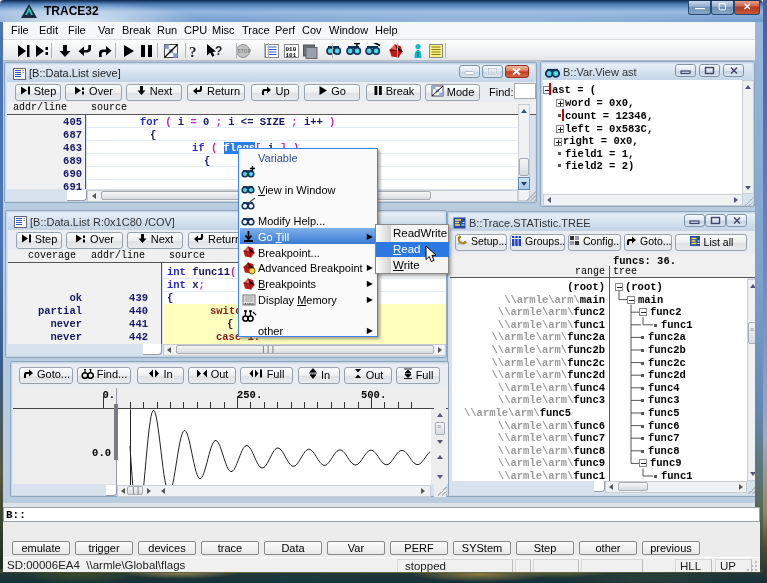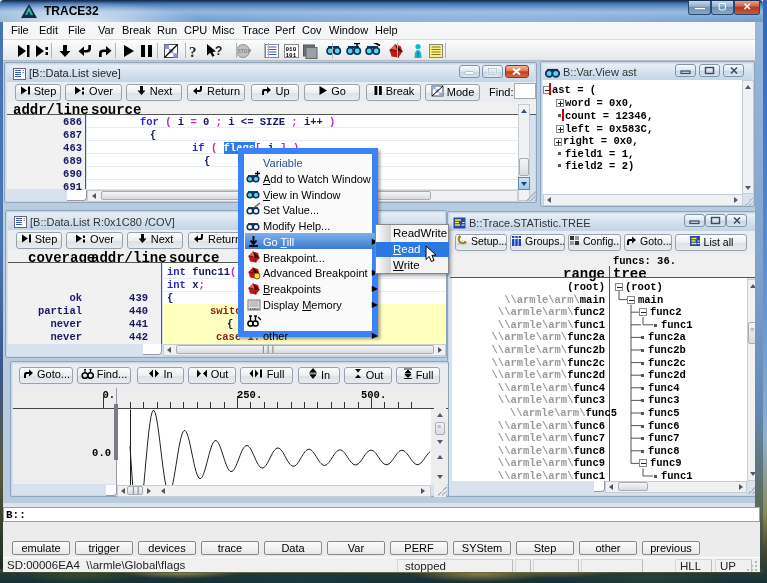--- a/index.html
+++ b/index.html
@@ -32,21 +32,21 @@
 
 #mdi{left:3px;top:61px;width:757px;height:442px;background:#b9cbdf}
 
 .cw{position:absolute;background:#d7e2ee;border:1px solid #8ea6bd;border-radius:2px;box-shadow:0 0 0 1px #c9d7e6 inset}
 .cwtitle{position:absolute;left:2px;top:2px;right:2px;height:17px;background:linear-gradient(180deg,#e7eff7 0%,#d0deec 60%,#c3d4e6 100%);font-size:11px;color:#333}
 .cwbtn{position:absolute;top:2px;width:21px;height:13px;border:1px solid #8094a8;border-radius:3px;background:linear-gradient(180deg,#f8fbfd 0%,#dce6f0 50%,#c5d5e5 52%,#d8e4ef 100%)}
 .cwbtn.red{background:linear-gradient(180deg,#f0b9a0 0%,#e07850 45%,#c03c20 52%,#d86840 100%);border-color:#903020}
 .cwbtn svg{position:absolute;left:0;top:0}
 .tbarea{position:absolute;background:#e9edf1}
 .tbtn{position:absolute;height:17px;border:1px solid #98a2ac;border-radius:3px;background:linear-gradient(180deg,#fcfdfd 0%,#eceef0 50%,#dde1e5 52%,#e8ebee 100%);font-size:11px;color:#000;text-align:center;white-space:nowrap;overflow:hidden}
-.hdr{font-family:"Liberation Mono",monospace;font-weight:bold;font-size:14px;color:#000}
+.hdr{font-family:"Liberation Mono",monospace;font-weight:normal;font-size:10px;color:#000}
 
 .sb{position:absolute;background:#f0f1f3;border:1px solid #c8cdd3}
 .sbth{position:absolute;background:linear-gradient(180deg,#f4f5f6,#d8dbdf);border:1px solid #a8adb4;border-radius:2px}
 .arr{position:absolute;width:0;height:0}
 .grip{position:absolute;width:10px;height:10px;background:
  linear-gradient(135deg,transparent 50%,#b0b6bd 50%,#b0b6bd 58%,transparent 58%,transparent 70%,#b0b6bd 70%,#b0b6bd 78%,transparent 78%,transparent 90%,#b0b6bd 90%)}
 
 #cmdline{left:3px;top:507px;width:757px;height:15px;background:#fff;border:1px solid #98a2ac;font-size:11px}
 #msgarea{left:3px;top:522px;width:757px;height:18px;background:#ececec}
 #softkeys{left:3px;top:540px;width:757px;height:17px;background:#ececec}
@@ -263,21 +263,21 @@
   <span class="hdr" style="position:absolute;left:84px;top:0px">source</span>
  </div>
  <div class="abs" style="left:2px;top:52px;width:79px;height:74px;background:#f1f1f1;border-right:1px solid #556"></div>
  <div class="abs" style="left:82px;top:52px;width:431px;height:74px;background:#fff"></div>
  <div class="mono" style="position:absolute;left:0;top:0;font-size:10.5px;color:#181868">
   <div class="abs" style="left:82px;top:64px;width:431px;height:1px;background:#e4ecfa"></div>
   <div class="abs" style="left:82px;top:77px;width:431px;height:1px;background:#e4ecfa"></div>
   <div class="abs" style="left:82px;top:90px;width:431px;height:1px;background:#e4ecfa"></div>
   <div class="abs" style="left:82px;top:103px;width:431px;height:1px;background:#e4ecfa"></div>
   <div class="abs" style="left:82px;top:116px;width:431px;height:1px;background:#e4ecfa"></div>
-  <div class="abs num" style="top:53px">686</div>
+  <div class="abs num" style="top:53px">405</div>
   <div class="abs num" style="top:66px">687</div>
   <div class="abs num" style="top:79px">463</div>
   <div class="abs num" style="top:92px">689</div>
   <div class="abs num" style="top:105px">690</div>
   <div class="abs num" style="top:118px">691</div>
   <div class="abs" style="left:135px;top:53px"><span class="kw">for</span> <span class="pu">(</span> i <span class="pu">=</span> 0 <span class="pu">;</span> i &lt;= SIZE <span class="pu">;</span> i++ <span class="pu">)</span></div>
   <div class="abs" style="left:145px;top:66px">{</div>
   <div class="abs" style="left:187px;top:79px"><span class="kw">if</span> <span class="pu">(</span> <span style="background:#2e7ce8;color:#fff">flags</span><span class="pu">[</span> i <span class="pu">]</span> <span class="pu">)</span></div>
   <div class="abs" style="left:199px;top:92px">{</div>
  </div>
@@ -478,21 +478,21 @@
 <div class="abs" style="left:10px;top:69px;width:147px;text-align:right">(root)</div>
 <div class="abs" style="left:10px;top:81.6px;width:147px;text-align:right"><span style="color:#999">\\armle\arm\</span>main</div>
 <div class="abs" style="left:10px;top:94.2px;width:147px;text-align:right"><span style="color:#999">\\armle\arm\</span>func2</div>
 <div class="abs" style="left:10px;top:106.8px;width:147px;text-align:right"><span style="color:#999">\\armle\arm\</span>func1</div>
 <div class="abs" style="left:10px;top:119.4px;width:147px;text-align:right"><span style="color:#999">\\armle\arm\</span>func2a</div>
 <div class="abs" style="left:10px;top:132.0px;width:147px;text-align:right"><span style="color:#999">\\armle\arm\</span>func2b</div>
 <div class="abs" style="left:10px;top:144.6px;width:147px;text-align:right"><span style="color:#999">\\armle\arm\</span>func2c</div>
 <div class="abs" style="left:10px;top:157.2px;width:147px;text-align:right"><span style="color:#999">\\armle\arm\</span>func2d</div>
 <div class="abs" style="left:10px;top:169.8px;width:147px;text-align:right"><span style="color:#999">\\armle\arm\</span>func4</div>
 <div class="abs" style="left:10px;top:182.4px;width:147px;text-align:right"><span style="color:#999">\\armle\arm\</span>func3</div>
-<div class="abs" style="left:22px;top:195.0px;width:147px;text-align:right"><span style="color:#999">\\armle\arm\</span>func5</div>
+<div class="abs" style="left:16px;top:195.0px;width:147px;"><span style="color:#999">\\armle\arm\</span>func5</div>
 <div class="abs" style="left:10px;top:207.6px;width:147px;text-align:right"><span style="color:#999">\\armle\arm\</span>func6</div>
 <div class="abs" style="left:10px;top:220.2px;width:147px;text-align:right"><span style="color:#999">\\armle\arm\</span>func7</div>
 <div class="abs" style="left:10px;top:232.8px;width:147px;text-align:right"><span style="color:#999">\\armle\arm\</span>func8</div>
 <div class="abs" style="left:10px;top:245.4px;width:147px;text-align:right"><span style="color:#999">\\armle\arm\</span>func9</div>
 <div class="abs" style="left:10px;top:258.0px;width:147px;text-align:right"><span style="color:#999">\\armle\arm\</span>func1</div>
 </div>
  <div class="abs mono" style="left:0;top:0;font-size:10.5px;color:#000">
 <svg class="abs" style="left:0;top:0" width="311" height="286" viewBox="0 0 311 286">
         <path d="M171 79.0 V 87.6 H 179" fill="none" stroke="#555"></path>
         <path d="M183 92.6 V 251.4" fill="none" stroke="#555"></path>
@@ -647,26 +647,24 @@
 
  <div class="sb" style="left:423px;top:26px;width:12px;height:109px;background:#ededed;border:none"></div>
  <div class="arr" style="left:426px;top:51px;border-left:3.5px solid transparent;border-right:3.5px solid transparent;border-bottom:4px solid #557;"></div>
  <div class="sbth" style="left:424px;top:60px;width:10px;height:13px"></div>
  <div class="abs mono" style="left:426px;top:61px;font-size:7px;color:#889">≡</div>
  <div class="arr" style="left:426px;top:78px;border-left:3.5px solid transparent;border-right:3.5px solid transparent;border-top:4px solid #557;"></div>
  <div class="arr" style="left:426px;top:93px;border-left:3.5px solid transparent;border-right:3.5px solid transparent;border-bottom:4px solid #557;"></div>
  <div class="arr" style="left:426px;top:113px;border-left:3.5px solid transparent;border-right:3.5px solid transparent;border-top:4px solid #557;"></div>
  <div class="grip" style="left:426px;top:124px"></div>
 </div>
-<div class="abs" style="left:238px;top:148px;width:140px;height:189px;background:#fafafa;border:6px solid #3b82f6;box-shadow:2px 2px 3px rgba(80,80,80,0.55);font-size:11px;color:#000">
+<div class="abs" style="left:238px;top:148px;width:140px;height:189px;background:#fafafa;border:1px solid #3b82f6;box-shadow:2px 2px 3px rgba(80,80,80,0.55);font-size:11px;color:#000">
  <div class="mi" style="top:1px;color:#2b4d9b">&nbsp;</div>
  <div class="abs" style="left:19px;top:3px;color:#2b4d9b">Variable</div>
- <div class="mi" style="top:16.7px"><u>A</u>dd to Watch Window</div>
  <div class="mi" style="top:32.5px"><u>V</u>iew in Window</div>
- <div class="mi" style="top:48.2px">Set Value...</div>
  <div class="mi" style="top:64px">Modify Help...</div>
  <div class="abs" style="left:1px;top:78.7px;width:138px;height:16px;background:linear-gradient(180deg,#7fb0ea,#3a7ad2)"></div>
  <div class="mi" style="top:79.7px;color:#fff">Go <u>T</u>ill<span class="sar">▶</span></div>
  <div class="mi" style="top:95.5px">Breakpoint...</div>
  <div class="mi" style="top:111.2px">Advanced Breakpoint<span class="sar">▶</span></div>
  <div class="mi" style="top:127px"><u>B</u>reakpoints<span class="sar">▶</span></div>
  <div class="mi" style="top:142.7px">Display <u>M</u>emory<span class="sar">▶</span></div>
  <div class="mi" style="top:174.2px">other<span class="sar">▶</span></div>
 
  <svg class="abs" style="left:2px;top:16px" width="16" height="170" viewBox="0 0 16 170">

